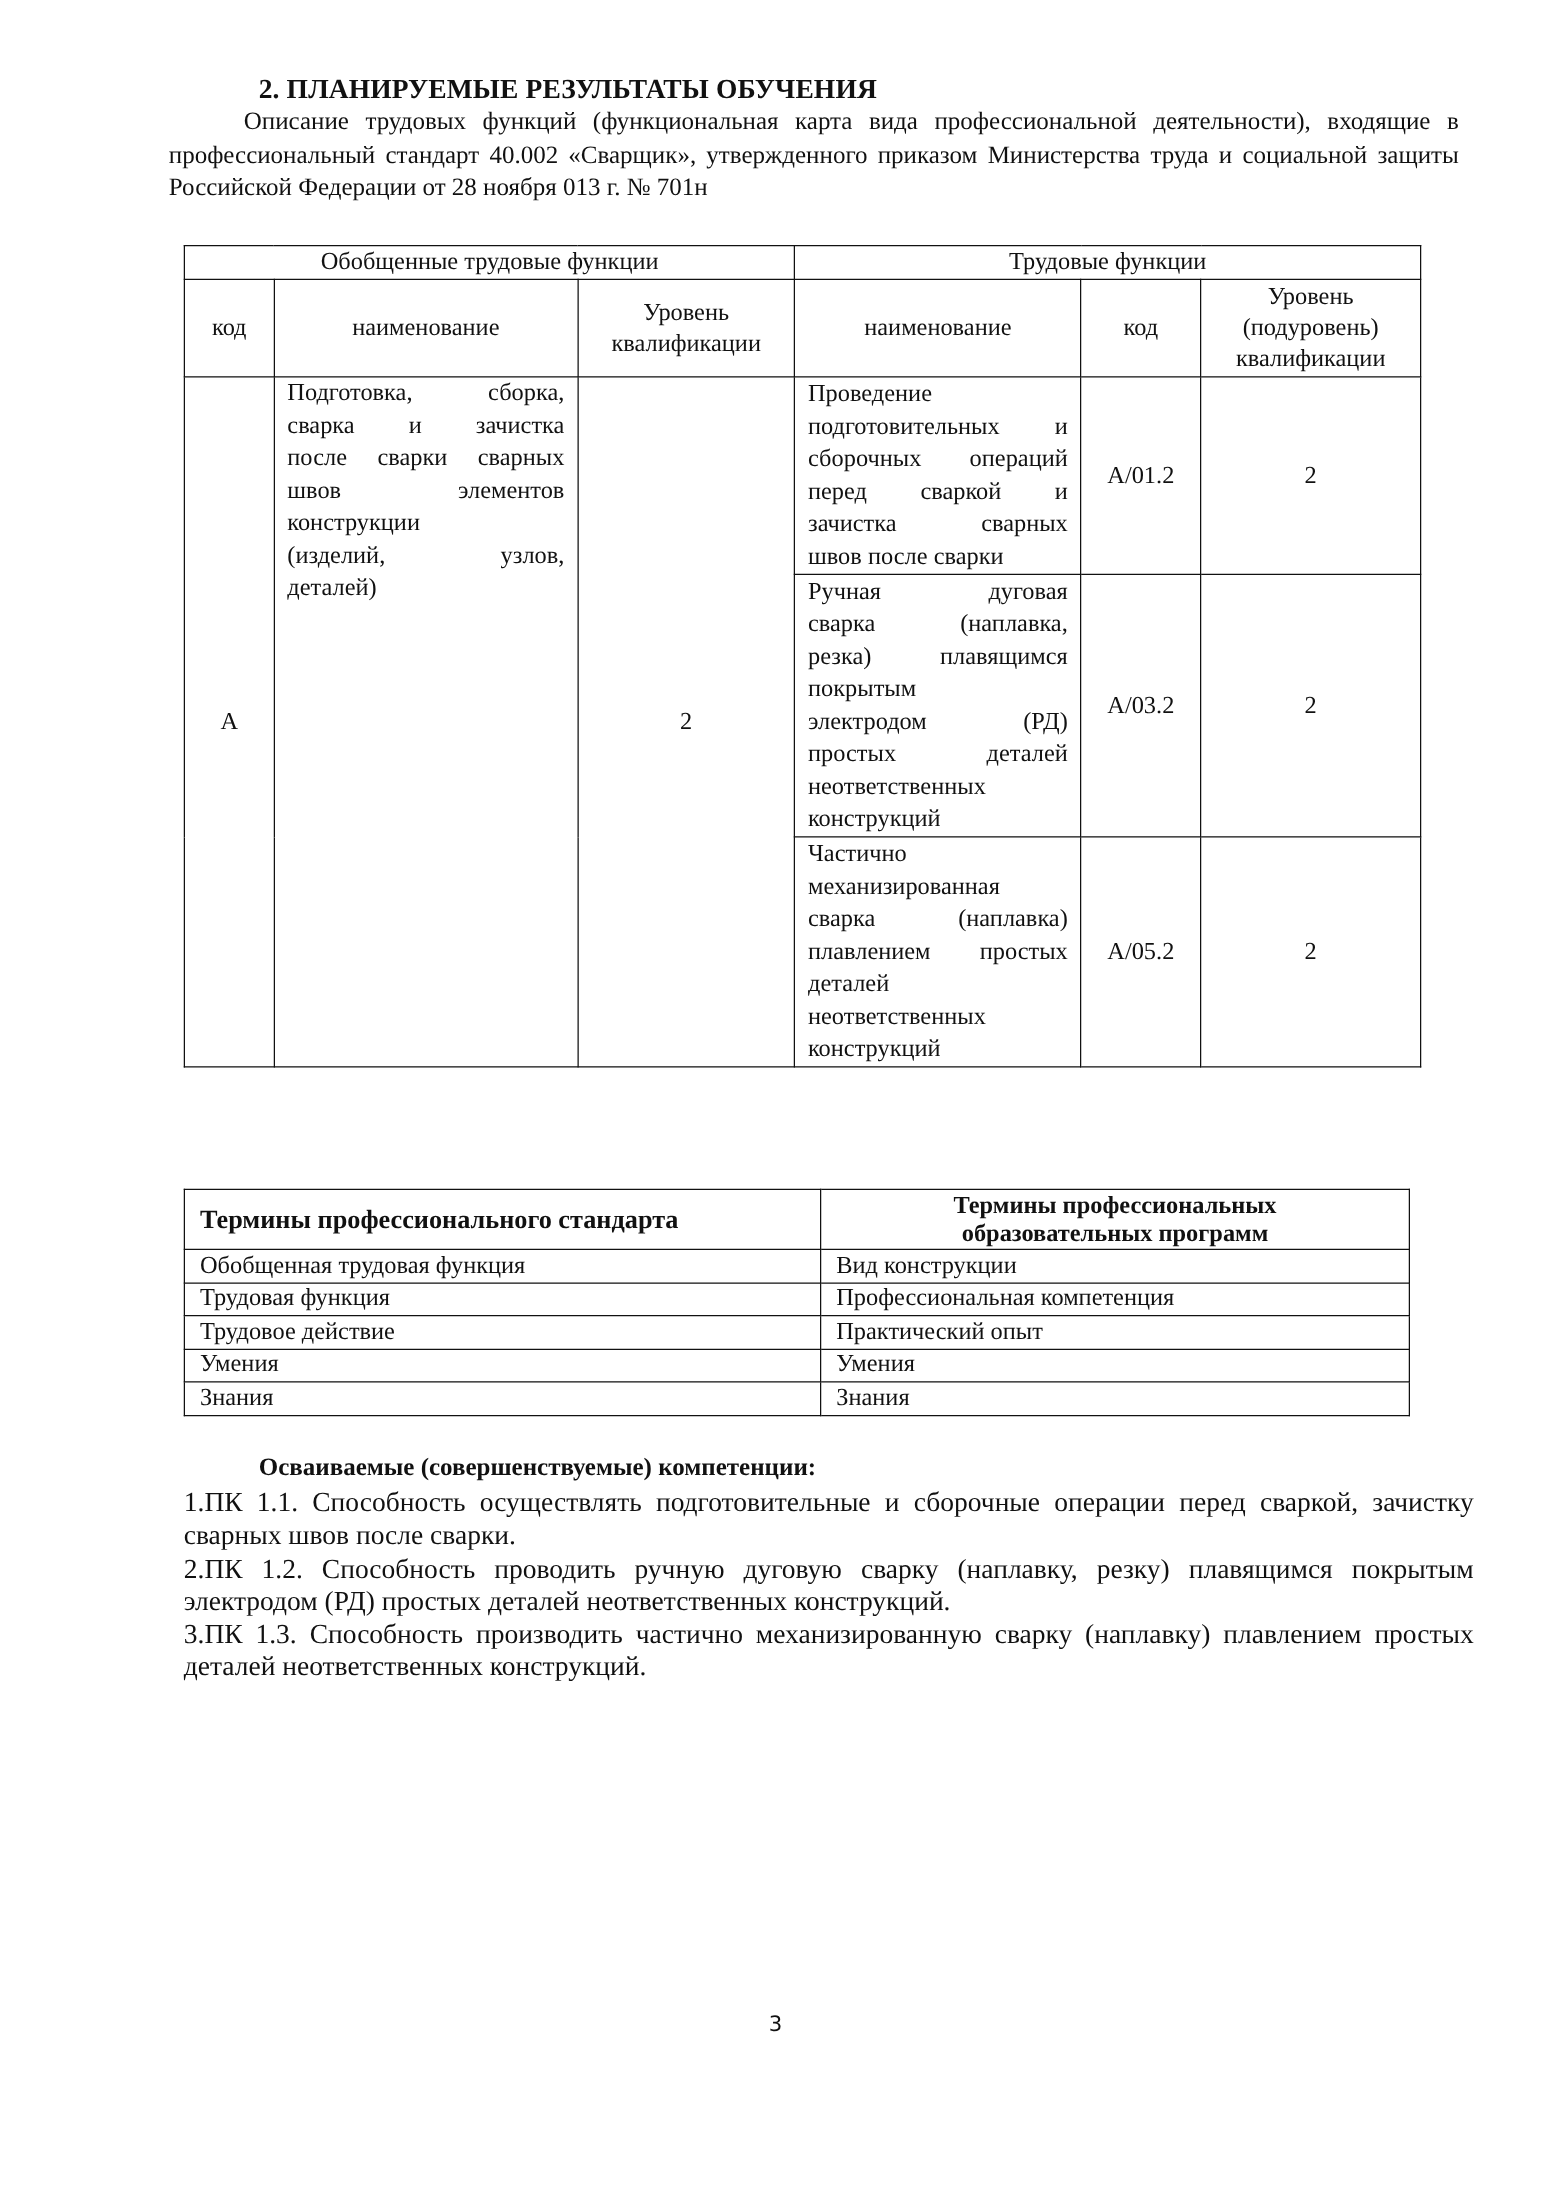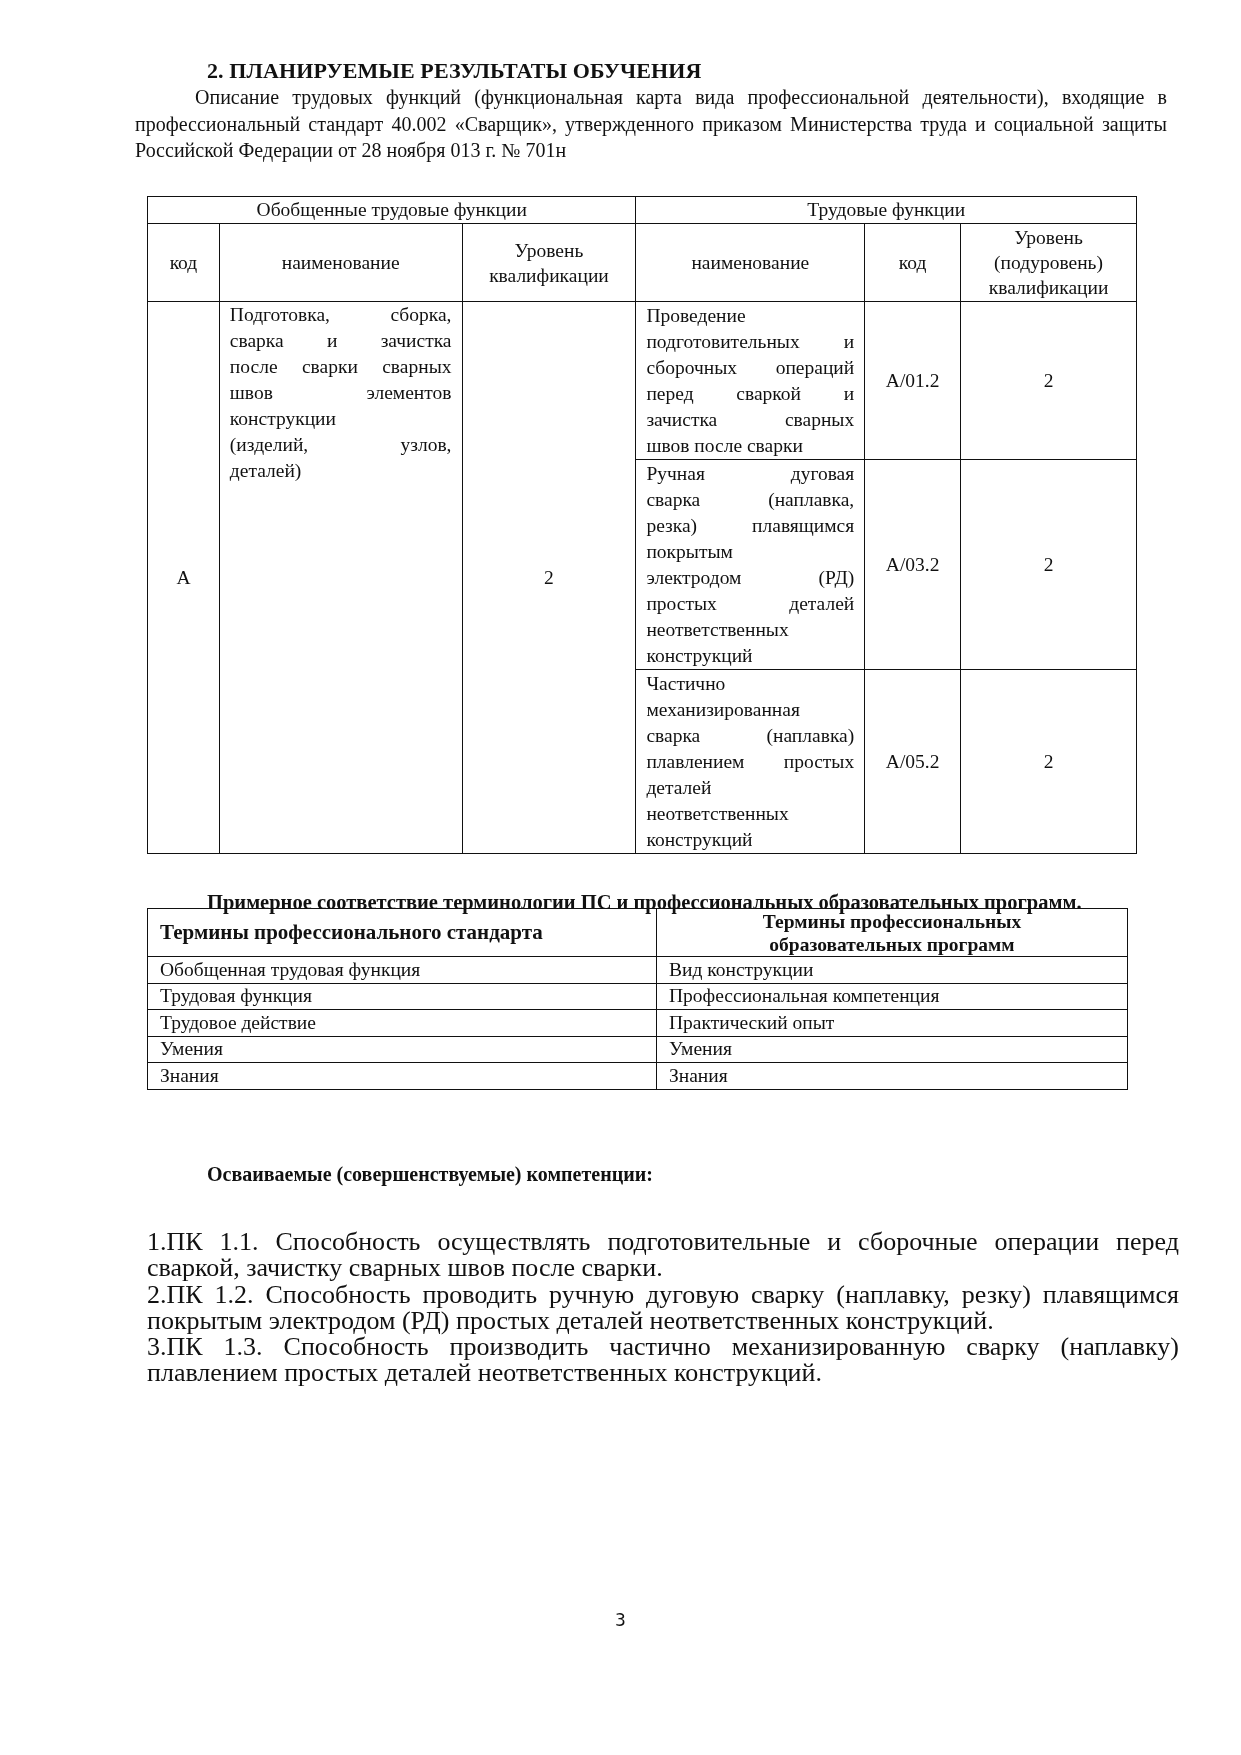--- a/index.html
+++ b/index.html
@@ -34,34 +34,34 @@
   .just-line { display: block; text-align: justify; text-align-last: justify; }
   .left-line { display: block; text-align: left; }
 
   .subheading {
     position: absolute; left: 147px; top: 889px; width: 1032px;
     font-size: 20.5px; font-weight: bold; line-height: 26px;
     text-align: justify; text-indent: 60px;
   }
 
   
-  #t2 { left: 147px; top: 908px; width: 981px; font-size: 19.5px; }
+  #t2 { left: 147px; top: 951px; width: 981px; font-size: 19.5px; }
   #t2 .h td { height: 47px; vertical-align: middle; font-weight: bold; }
   #t2 .h td.c1 { font-size: 21px; padding-left: 12px; text-align: left; }
   #t2 .h td.c2 { font-size: 19.5px; text-align: center; line-height: 23px; }
   #t2 .r td { height: 25.5px; padding-left: 12px; line-height: 24px; vertical-align: middle; }
   #t2 td.c1 { width: 496px; }
 
   .competencies-title {
     position: absolute; left: 207px; top: 1163px;
     font-size: 20px; font-weight: bold; text-align: right;
   }
   .competencies {
     position: absolute; left: 147px; top: 1189px; width: 1032px;
-    font-size: 26px; line-height: 26.3px; text-align: justify; margin-top: 40px;
+    font-size: 22px; line-height: 26.3px; text-align: justify;
   }
   .competencies p { margin: 0; }
 
   .page-number {
     position: absolute; left: 0; width: 1241px; top: 1610px;
     text-align: center; font-family: "DejaVu Sans", "Liberation Sans", sans-serif;
     font-size: 17px;
   }
 </style>
 </head>
@@ -140,21 +140,20 @@
         <span class="left-line">деталей</span>
         <span class="left-line">неответственных</span>
         <span class="left-line">конструкций</span>
       </td>
       <td class="ctr">А/05.2</td>
       <td class="ctr">2</td>
     </tr>
   </tbody>
     </table>
 
-  <div class="subheading">Примерное соответствие терминологии ПС и профессиональных образовательных программ.</div>
 
   <table id="t2">
     <tbody>
         <tr class="h">
       <td class="c1">Термины профессионального стандарта</td>
       <td class="c2"><span style="display:inline-block;width:300px;">Термины профессиональных образовательных программ</span></td>
     </tr>
     <tr class="r">
       <td class="c1">Обобщенная трудовая функция</td>
       <td>Вид конструкции</td>

